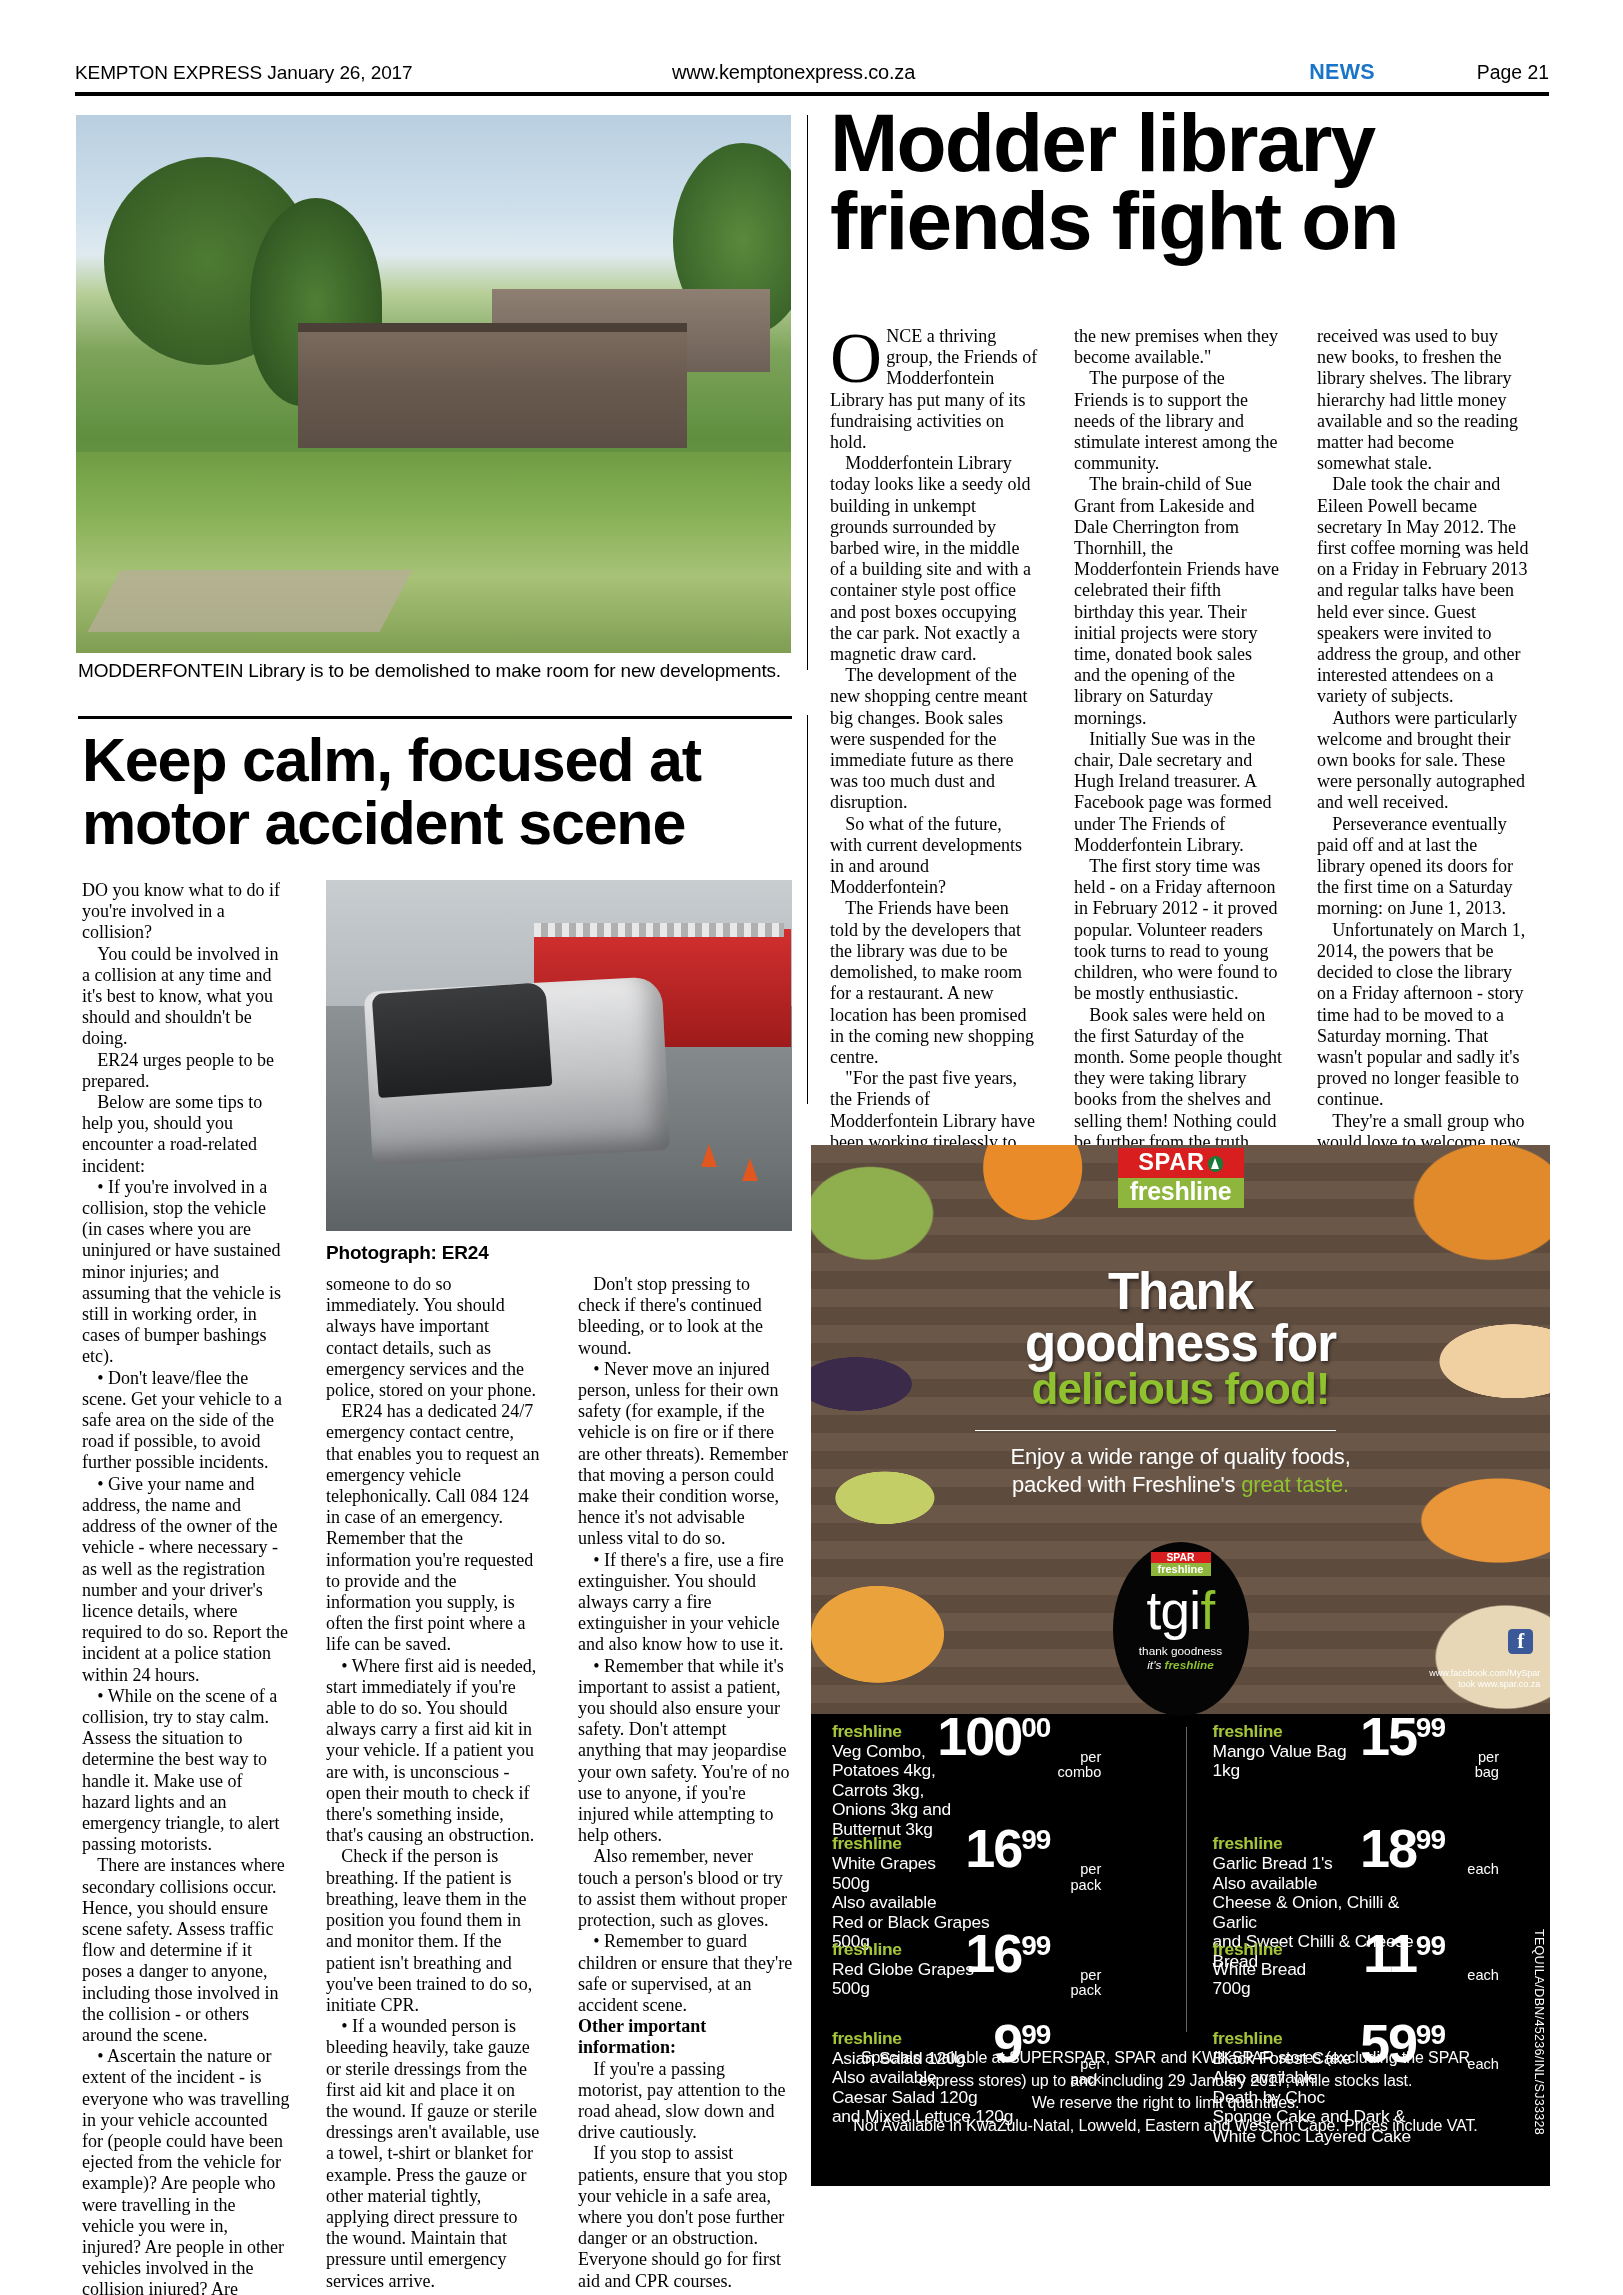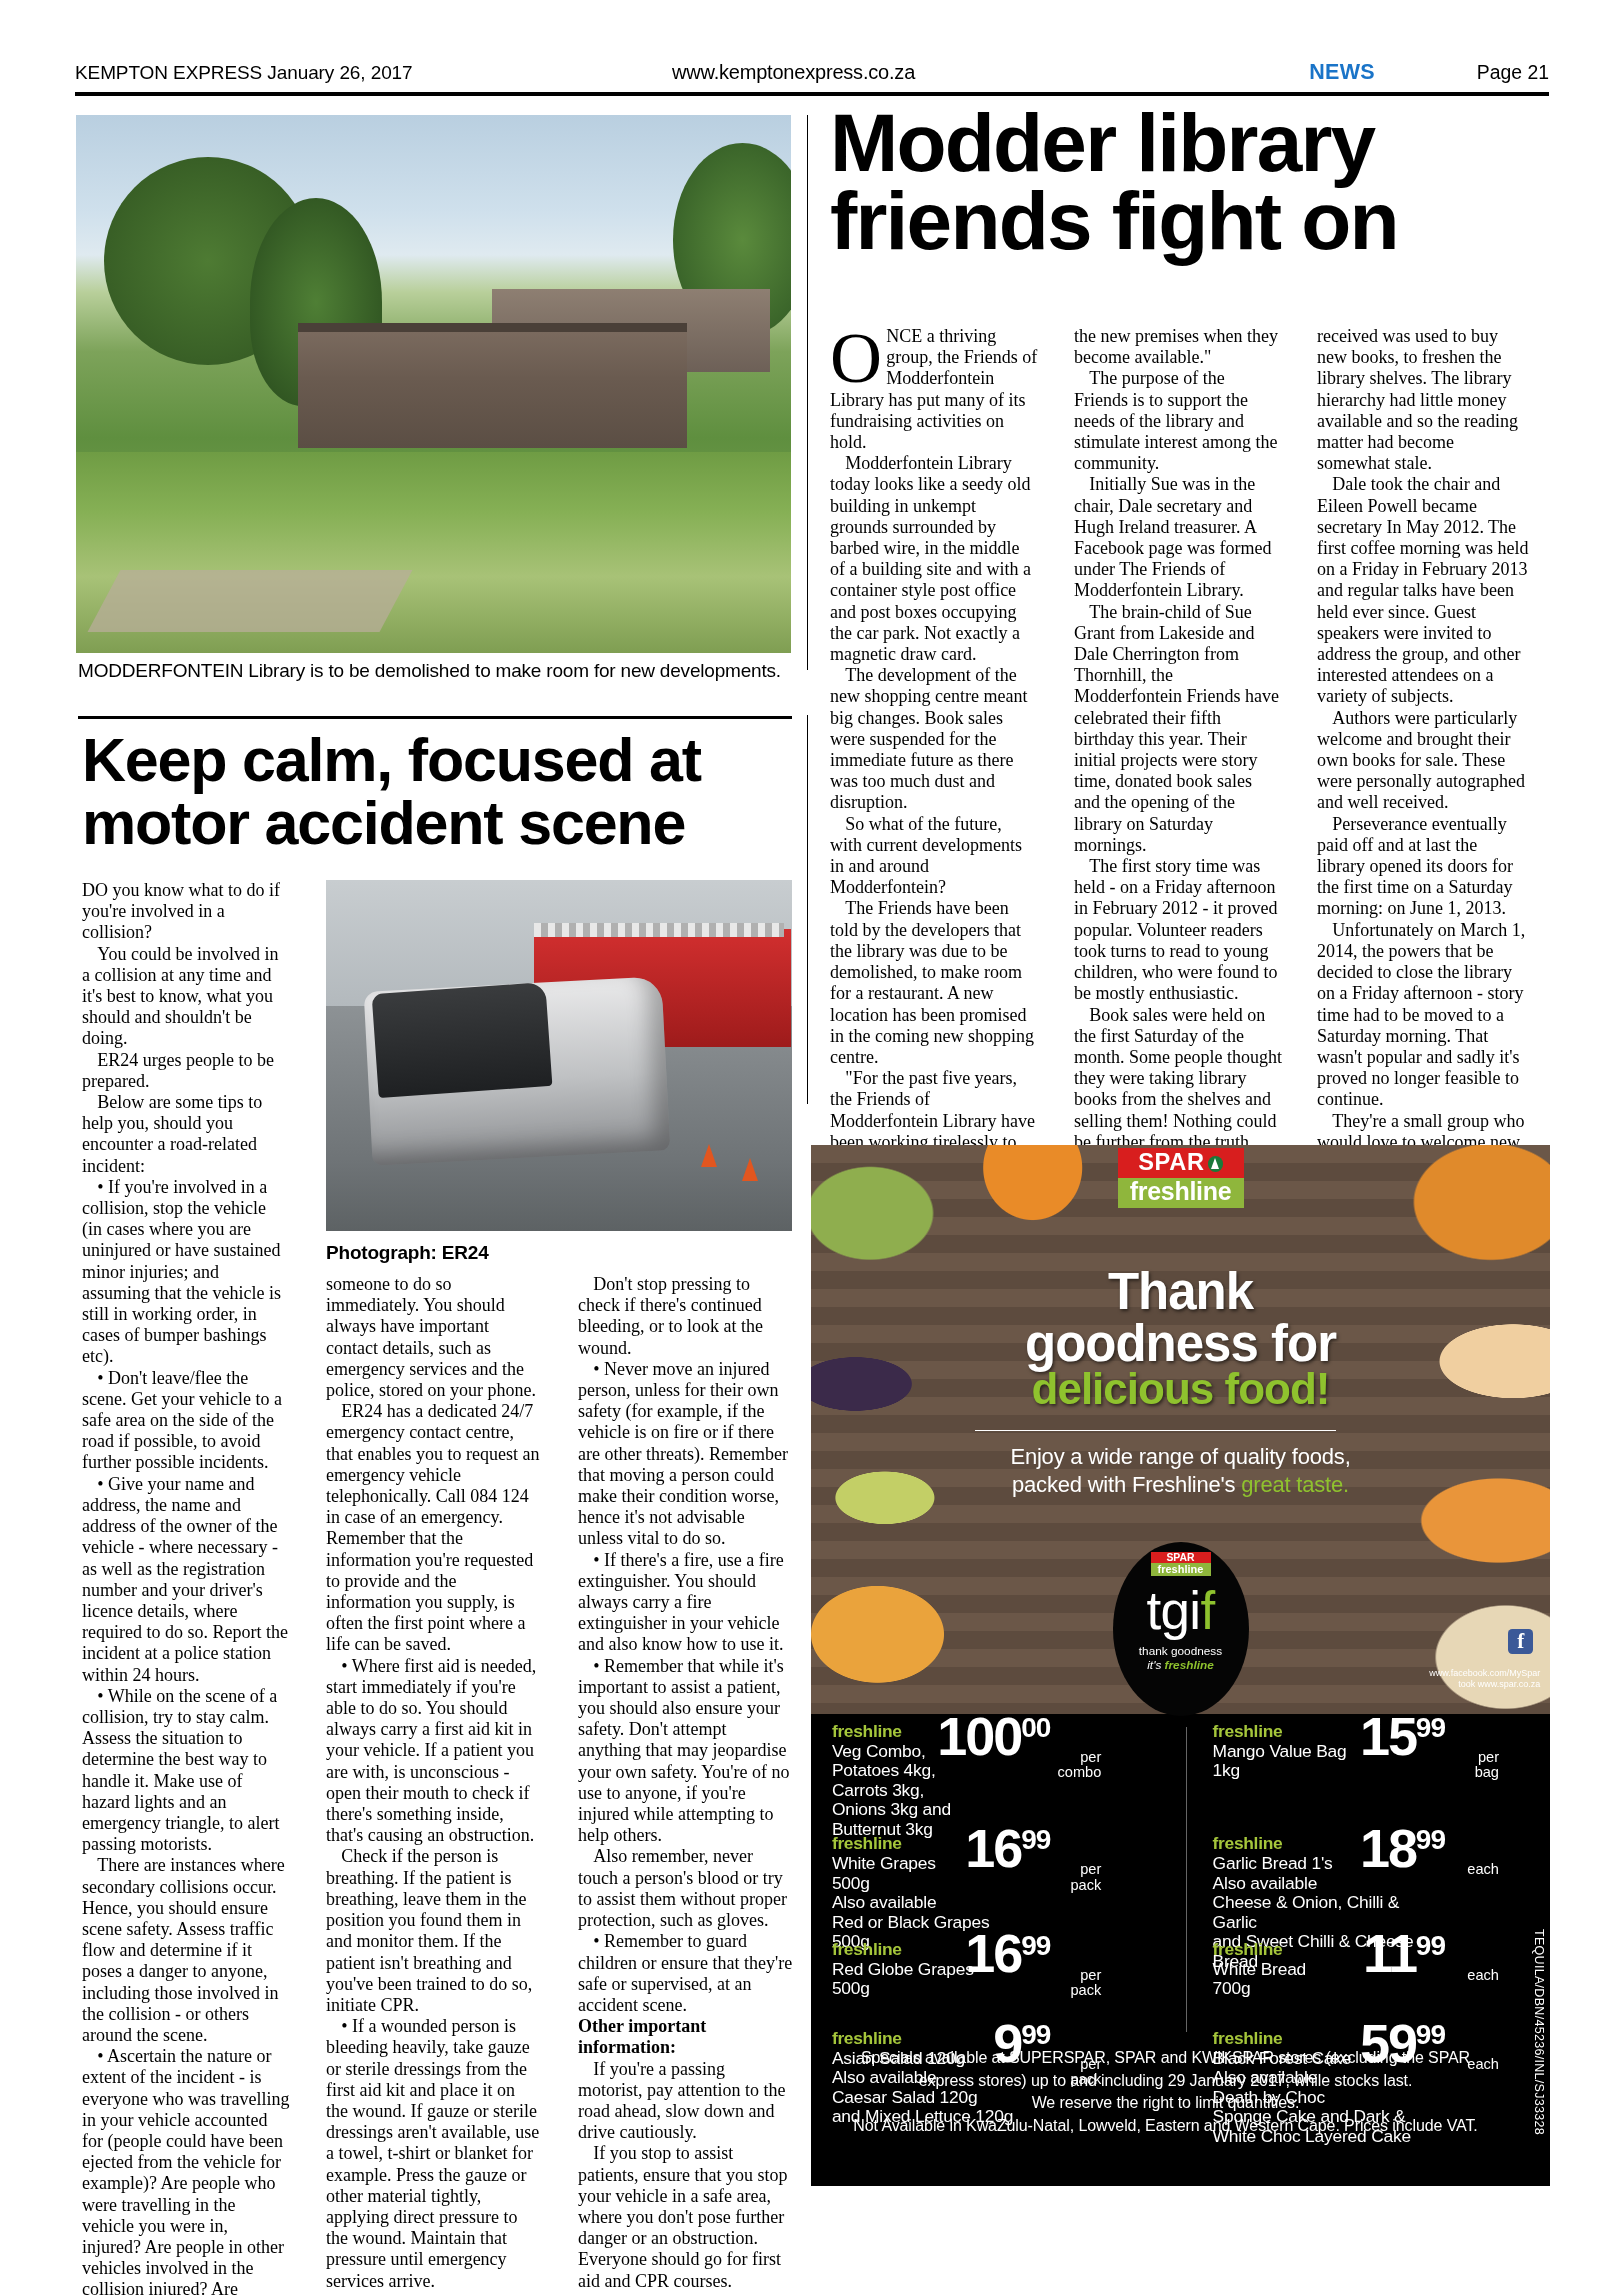--- a/index.html
+++ b/index.html
@@ -319,22 +319,22 @@
   <p>Modderfontein Library today looks like a seedy old building in unkempt grounds surrounded by barbed wire, in the middle of a building site and with a container style post office and post boxes occupying the car park. Not exactly a magnetic draw card.</p>
   <p>The development of the new shopping centre meant big changes. Book sales were suspended for the immediate future as there was too much dust and disruption.</p>
   <p>So what of the future, with current developments in and around Modderfontein?</p>
   <p>The Friends have been told by the developers that the library was due to be demolished, to make room for a restaurant. A new location has been promised in the coming new shopping centre.</p>
   <p>"For the past five years, the Friends of Modderfontein Library have been working tirelessly to promote the library and we won't stop now. We look forward to a new and vibrant library; hopefully a Phoenix rising from the ashes - and invite you all to visit</p>
 </div>
 
 <div class="bodycol" id="lib-c2">
   <p class="noind">the new premises when they become available."</p>
   <p>The purpose of the Friends is to support the needs of the library and stimulate interest among the community.</p>
+  <p>The brain-child of Sue Grant from Lakeside and Dale Cherrington from Thornhill, the Modderfontein Friends have celebrated their fifth birthday this year. Their initial projects were story time, donated book sales and the opening of the library on Saturday mornings.</p>
   <p>Initially Sue was in the chair, Dale secretary and Hugh Ireland treasurer. A Facebook page was formed under The Friends of Modderfontein Library.</p>
-  <p>The brain-child of Sue Grant from Lakeside and Dale Cherrington from Thornhill, the Modderfontein Friends have celebrated their fifth birthday this year. Their initial projects were story time, donated book sales and the opening of the library on Saturday mornings.</p>
   <p>The first story time was held - on a Friday afternoon in February 2012 - it proved popular. Volunteer readers took turns to read to young children, who were found to be mostly enthusiastic.</p>
   <p>Book sales were held on the first Saturday of the month. Some people thought they were taking library books from the shelves and selling them! Nothing could be further from the truth.</p>
   <p>Books were donated by the Friends who encouraged the public to do likewise. Money</p>
 </div>
 
 <div class="bodycol" id="lib-c3">
   <p class="noind">received was used to buy new books, to freshen the library shelves. The library hierarchy had little money available and so the reading matter had become somewhat stale.</p>
   <p>Dale took the chair and Eileen Powell became secretary In May 2012. The first coffee morning was held on a Friday in February 2013 and regular talks have been held ever since. Guest speakers were invited to address the group, and other interested attendees on a variety of subjects.</p>
   <p>Authors were particularly welcome and brought their own books for sale. These were personally autographed and well received.</p>
   <p>Perseverance eventually paid off and at last the library opened its doors for the first time on a Saturday morning: on June 1, 2013.</p>

